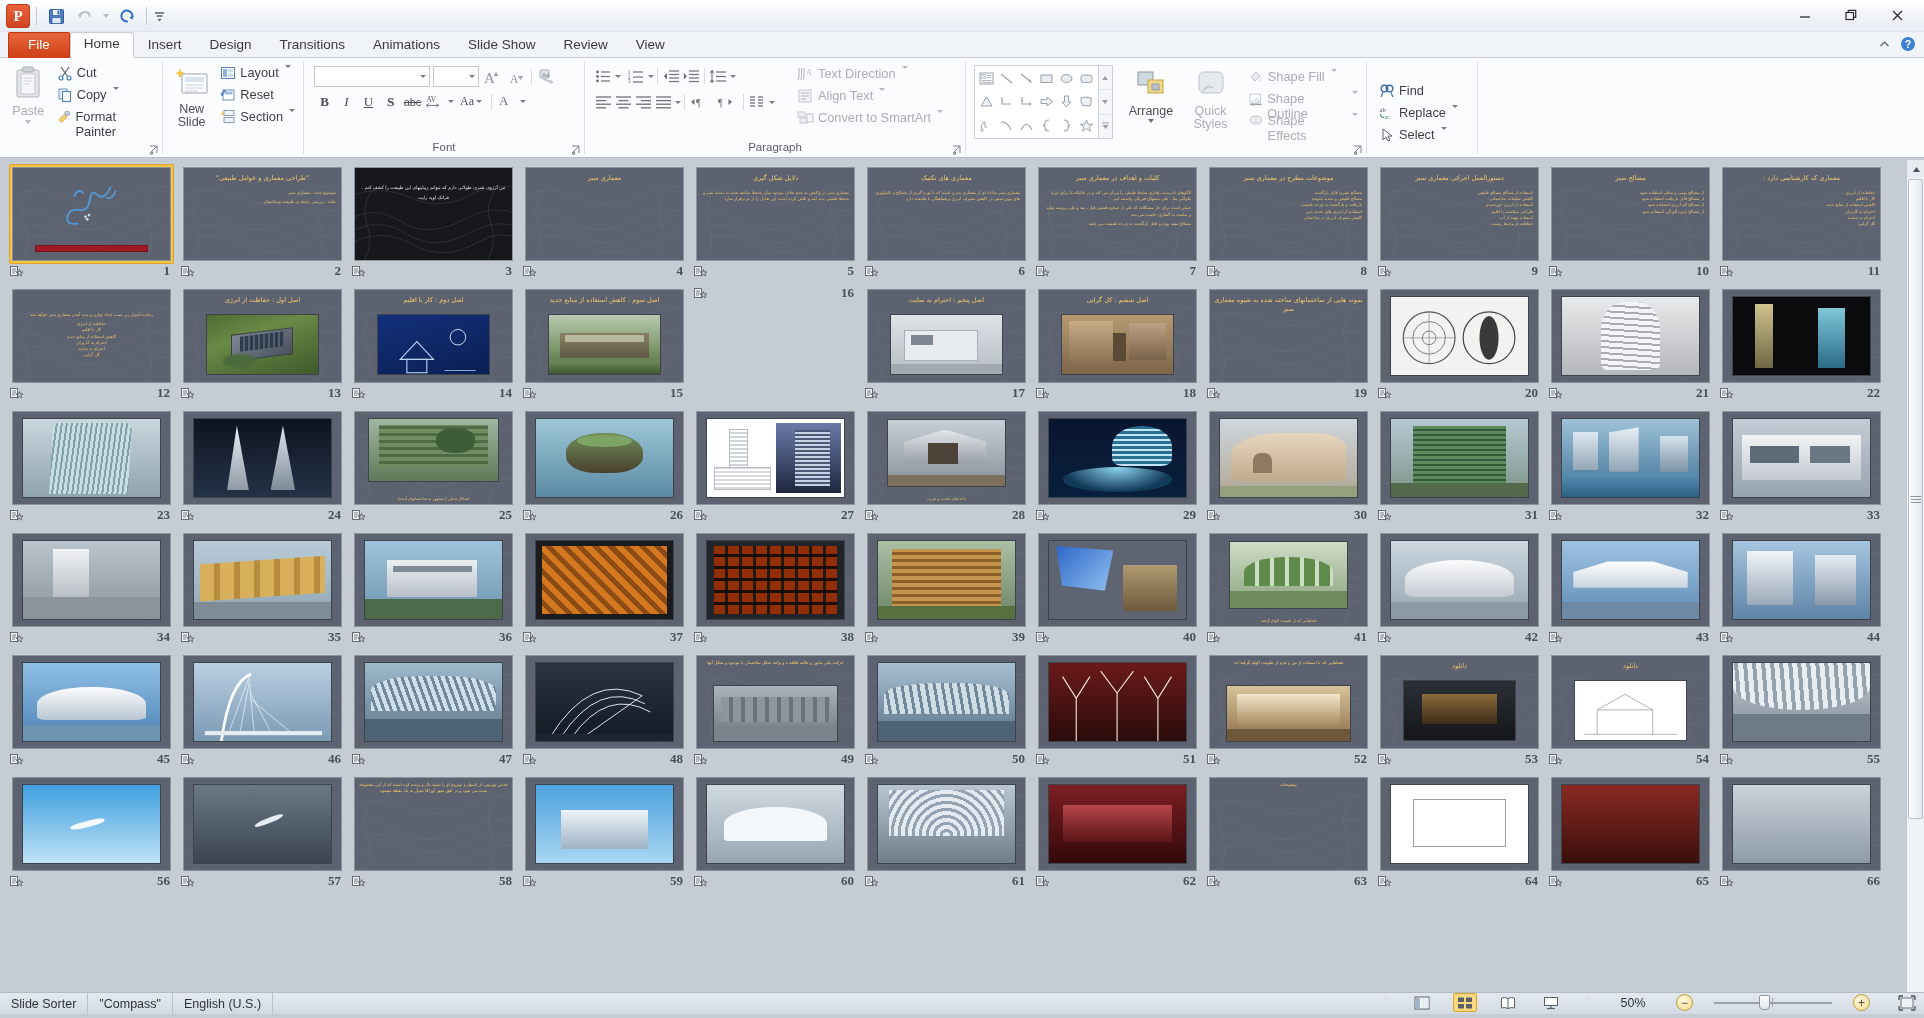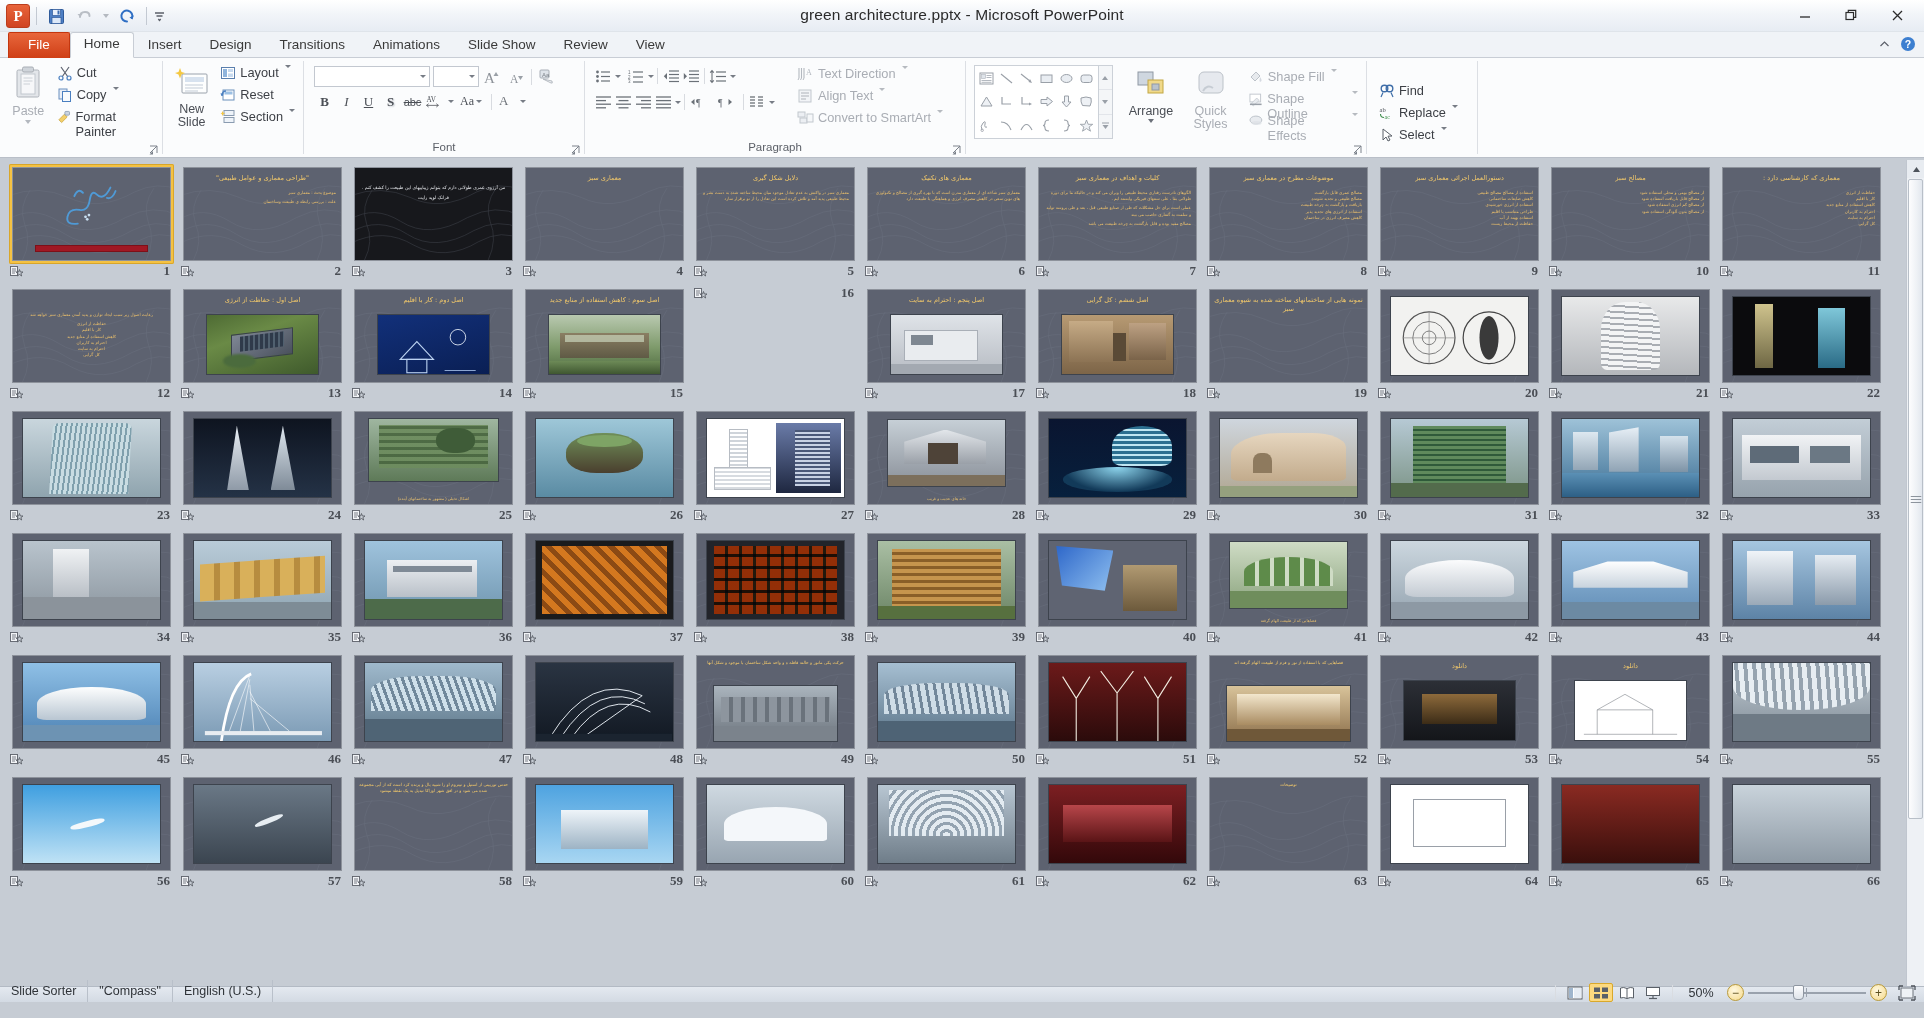--- a/index.html
+++ b/index.html
@@ -157,27 +157,27 @@
     position:absolute; left:5px; right:5px; top:22px; bottom:4px;
     color:#f0c36b; font-size:4.2px; line-height:6.2px; direction:rtl; text-align:right;
     font-family:"DejaVu Sans",sans-serif; overflow:hidden;
   }
   .s-body.ctr { text-align:center; }
   .s-photo { position:absolute; overflow:hidden; }
   .s-cap { position:absolute; left:4px; right:4px; bottom:3px; text-align:center; color:#e8c070; font-size:4px; direction:rtl; }
 
   
   .statusbar {
-    position:absolute; left:0; right:0; bottom:16px; height:16px;
+    position:absolute; left:0; right:0; bottom:4px; height:22px;
     background:linear-gradient(to bottom,#e4e9f0,#d3dae3);
     border-top:1px solid #b3bac4;
-    display:flex; align-items:flex-end; font-size:12.5px; color:#2f3338;
+    display:flex; align-items:flex-start; font-size:12.5px; color:#2f3338;
   }
   .sb-item { padding:0 11px; height:22px; display:flex;align-items:center; border-right:1px solid #b9c0ca; }
-  .sb-right { margin-left:auto; display:flex; align-items:center; gap:0; padding-right:4px; }
+  .sb-right { margin-left:auto; display:flex; align-items:center; gap:17px; padding-right:4px; }
   .viewbtn { width:24px;height:19px;display:flex;align-items:center;justify-content:center;border-radius:2px;margin:0 1px; }
   .viewbtn.active { background:#fcd97f; border:1px solid #d9a82b; }
   .zoompct { width:44px; text-align:center; font-size:12.5px; }
   .zoomtrack { width:118px; height:19px; position:relative; display:flex; align-items:center; }
   .ztline { position:absolute; left:0; right:0; top:9px; height:2px; background:#9aa2ad; }
   .ztick { position:absolute; top:5px; width:1px;height:9px;background:#9aa2ad; }
   .zthumb { position:absolute; left:45px; top:2px; width:11px;height:15px;
     background:linear-gradient(to bottom,#fdfdfe,#dfe4ea); border:1px solid #8e96a1; border-radius:2px 2px 4px 4px; }
   .zcirc { width:17px;height:17px;border-radius:50%;border:1px solid #b99a3a;
     background:radial-gradient(circle at 40% 35%,#fff8e0,#f5d98a);
@@ -223,21 +223,20 @@
         </svg>
     </div>
     <div class="qat-sep"></div>
     <div class="qat-drop">
       <svg width="11" height="11" viewBox="0 0 11 11">
           <path d="M1 2 H10 M2.5 5 H8.5 M4.3 8 L5.5 9.5 L6.7 8" stroke="#5c6069" stroke-width="1.3" fill="none"></path>
         </svg>
     </div>
   </div>
 
-  <div class="title-text">green architecture.pptx  -  Microsoft PowerPoint</div>
 
   <div class="wincontrols">
     <div class="wc">
       <svg width="14" height="14" viewBox="0 0 14 14">
           <line x1="2" y1="9" x2="12" y2="9" stroke="#2b2b2b" stroke-width="1.3"></line>
         </svg>
     </div>
     <div class="wc">
       <svg width="14" height="14" viewBox="0 0 14 14">
           <rect x="2" y="4.5" width="7.5" height="7" fill="none" stroke="#2b2b2b" stroke-width="1.2"></rect>

